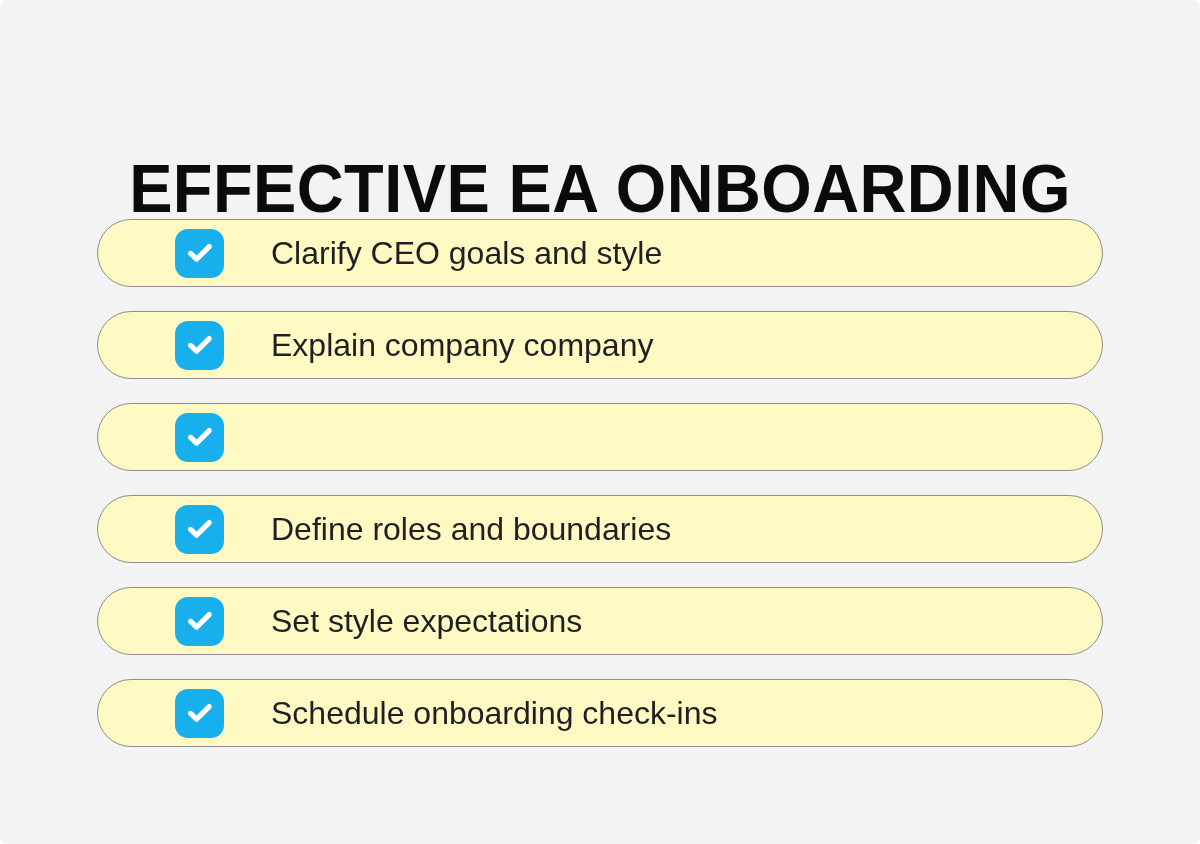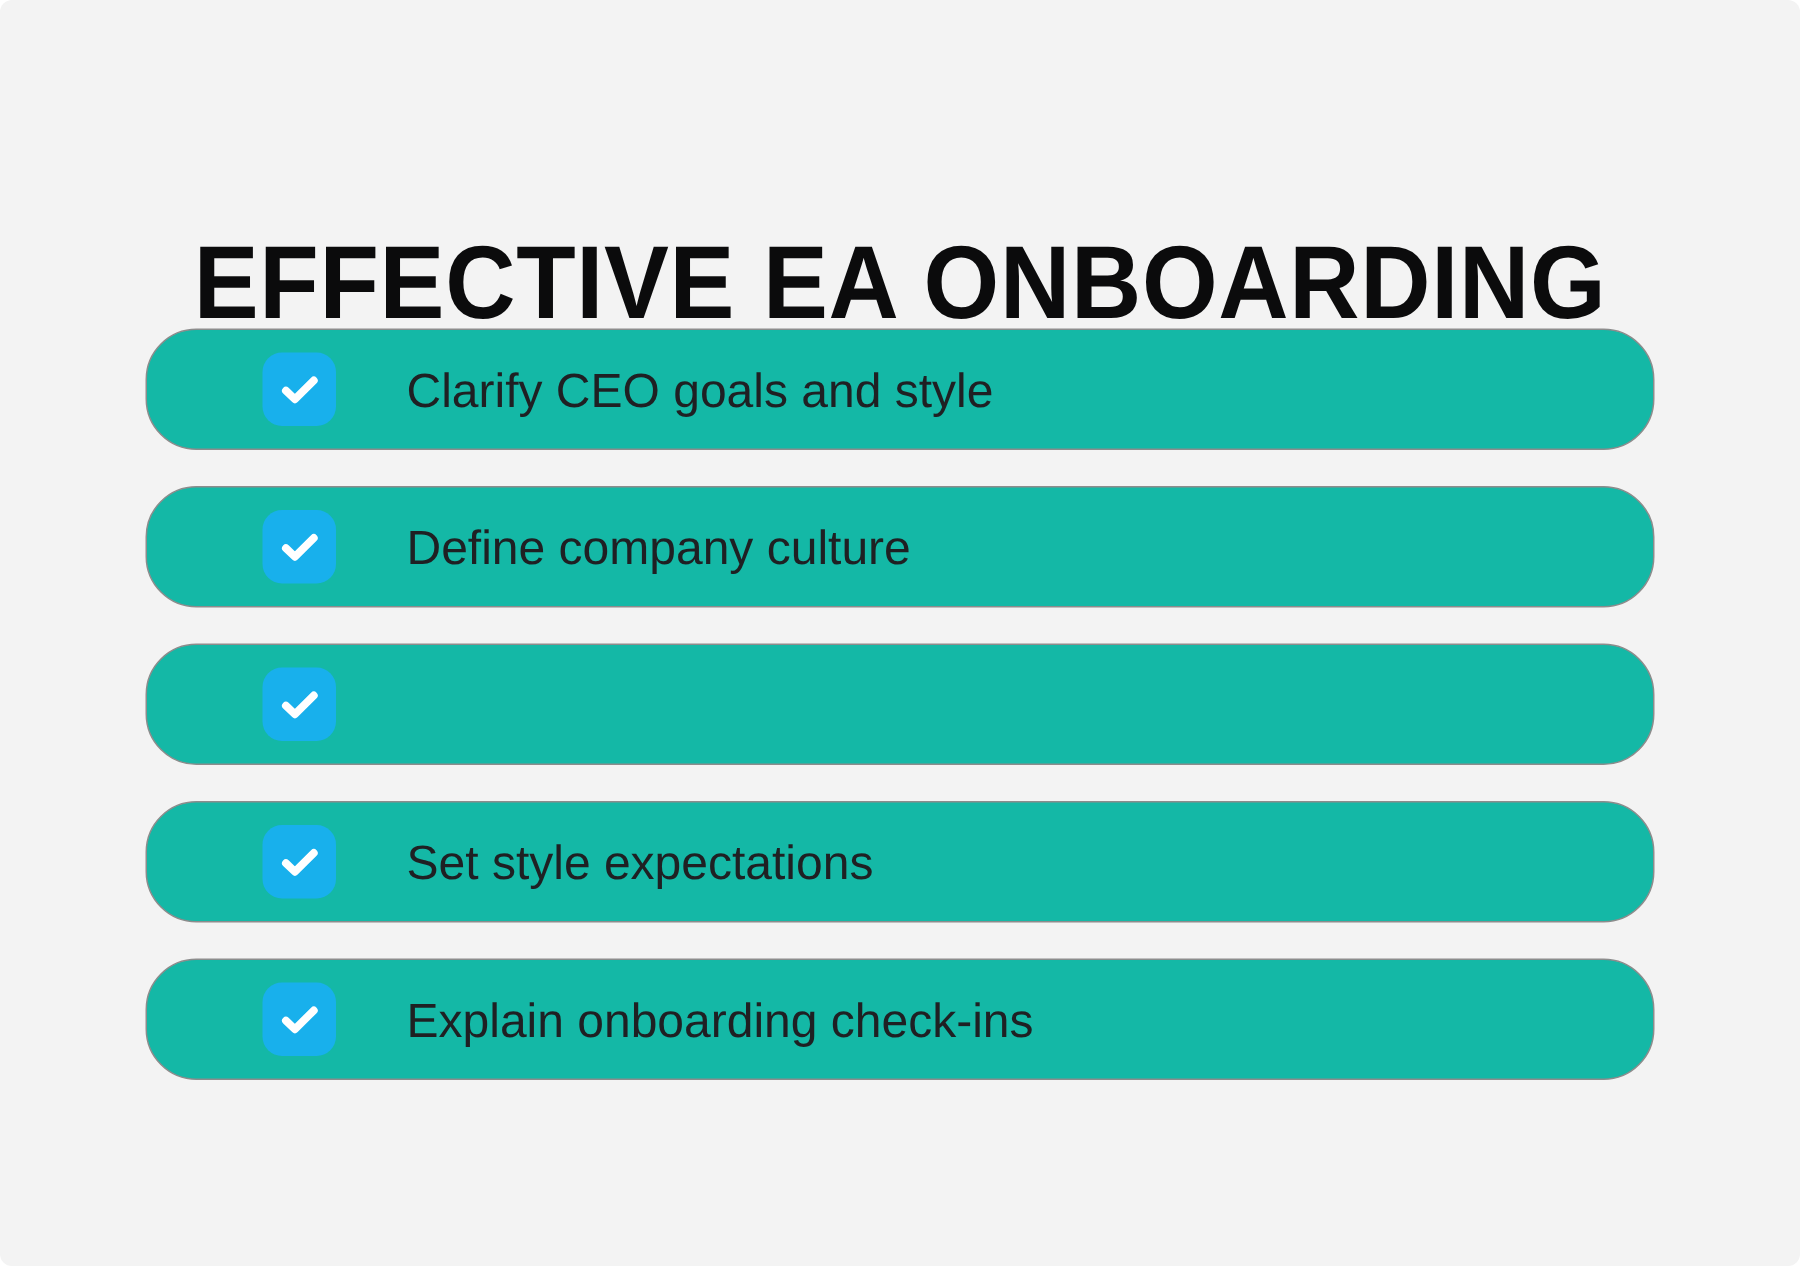--- a/index.html
+++ b/index.html
@@ -54,22 +54,22 @@
     top: 219px;
     width: 1006px;
     display: flex;
     flex-direction: column;
     gap: 24px;
   }
 
   .check-row {
     position: relative;
     box-sizing: border-box;
-    height: 81px;
-    background: #14b8a6;
+    height: 68px;
+    background: #fef9c3;
     border: 1.6px solid #8c8c8c;
     border-radius: 34px;
     display: flex;
     align-items: center;
     padding-left: 77px;
   }
 
   .check-box {
     position: relative;
     flex: 0 0 auto;
@@ -115,44 +115,52 @@
       </span>
       <span class="check-label">Clarify CEO goals and style</span>
     </div>
 
     <div class="check-row">
       <span class="check-box">
         <svg viewBox="0 0 30 30" aria-hidden="true">
           <path d="M5.6 15.4 L11.6 21.2 L24.2 8.6" fill="none" stroke="#ffffff" stroke-width="5.2" stroke-linecap="round" stroke-linejoin="round"></path>
         </svg>
       </span>
-      <span class="check-label">Define company culture</span>
+      <span class="check-label">Explain company company</span>
     </div>
 
     <div class="check-row">
       <span class="check-box">
         <svg viewBox="0 0 30 30" aria-hidden="true">
           <path d="M5.6 15.4 L11.6 21.2 L24.2 8.6" fill="none" stroke="#ffffff" stroke-width="5.2" stroke-linecap="round" stroke-linejoin="round"></path>
         </svg>
       </span>
     </div>
 
+    <div class="check-row">
+      <span class="check-box">
+        <svg viewBox="0 0 30 30" aria-hidden="true">
+          <path d="M5.6 15.4 L11.6 21.2 L24.2 8.6" fill="none" stroke="#ffffff" stroke-width="5.2" stroke-linecap="round" stroke-linejoin="round"></path>
+        </svg>
+      </span>
+      <span class="check-label">Define roles and boundaries</span>
+    </div>
 
     <div class="check-row">
       <span class="check-box">
         <svg viewBox="0 0 30 30" aria-hidden="true">
           <path d="M5.6 15.4 L11.6 21.2 L24.2 8.6" fill="none" stroke="#ffffff" stroke-width="5.2" stroke-linecap="round" stroke-linejoin="round"></path>
         </svg>
       </span>
       <span class="check-label">Set style expectations</span>
     </div>
 
     <div class="check-row">
       <span class="check-box">
         <svg viewBox="0 0 30 30" aria-hidden="true">
           <path d="M5.6 15.4 L11.6 21.2 L24.2 8.6" fill="none" stroke="#ffffff" stroke-width="5.2" stroke-linecap="round" stroke-linejoin="round"></path>
         </svg>
       </span>
-      <span class="check-label">Explain onboarding check-ins</span>
+      <span class="check-label">Schedule onboarding check-ins</span>
     </div>
 
   </div>
 </div>
 
 </body></html>

